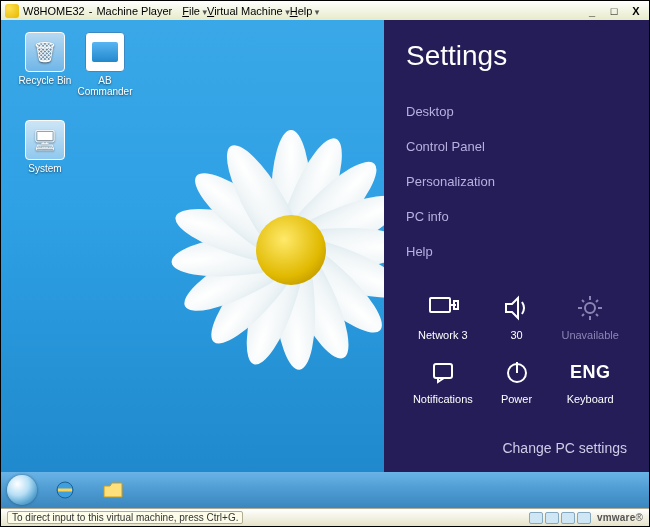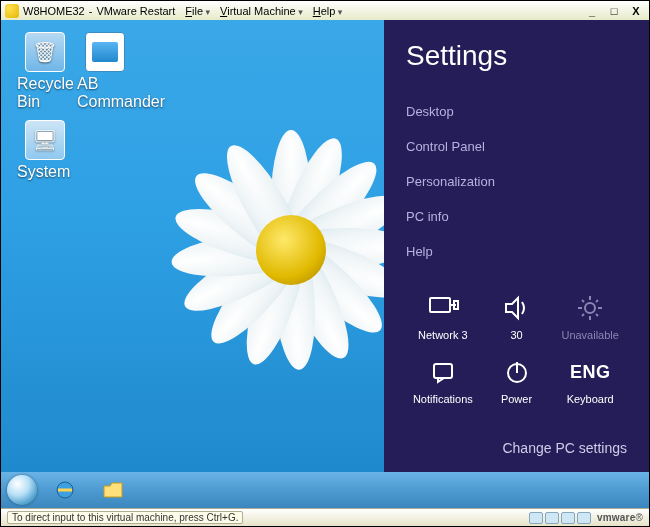--- a/index.html
+++ b/index.html
@@ -1,31 +1,31 @@
 <!DOCTYPE html>
 <html><head>
 <meta charset="utf-8">
 <style>
 *{margin:0;padding:0;box-sizing:border-box;font-family:"Segoe UI",Arial,sans-serif;-webkit-font-smoothing:antialiased}
 body{width:650px;height:527px;overflow:hidden;background:#d4d0c8}
 .window{width:650px;height:527px;border:1px solid #000;background:#ece9d8;display:flex;flex-direction:column}
 .titlebar{height:19px;background:linear-gradient(#fff,#e7ebc8);display:flex;align-items:center;gap:4px;padding:0 4px;font-size:11px;color:#000}
 .titlebar .ico{width:14px;height:14px;background:radial-gradient(circle at 30% 30%,#ffe052,#e6b800);border-radius:3px}
 .titlebar .bold{font-weight:400}
-.titlebar .menus{display:flex;gap:10px;margin-left:6px}
+.titlebar .menus{display:flex;gap:0;margin-left:6px}
 .titlebar .menus span{cursor:default}
 .titlebar .menus .m::after{content:" \25BE";font-size:9px;color:#555}
 .titlebar .spacer{flex:1}
 .titlebar .btn{width:18px;height:14px;display:flex;align-items:center;justify-content:center;font-weight:700;font-size:11px;cursor:default}
 .content{flex:1;position:relative;background:linear-gradient(#3aa8e8,#2ea0e4 40%,#1e86ca);overflow:hidden}
 .flower{position:absolute;left:140px;top:80px;width:300px;height:300px;pointer-events:none}
 .center{position:absolute;left:115px;top:115px;width:70px;height:70px;border-radius:50%;background:radial-gradient(circle at 40% 35%,#ffe96a,#e0b900 60%,#a87f00)}
 .petal{position:absolute;left:130px;top:30px;width:40px;height:120px;background:radial-gradient(ellipse at 50% 20%,#fff 0%,#eef4f6 60%,#d9e8ee 100%);border-radius:60% 60% 50% 50%/70% 70% 40% 40%;transform-origin:20px 120px}
 .stem{position:absolute;left:255px;top:310px;width:14px;height:160px;background:linear-gradient(90deg,#2d7a2d,#5cb85c,#2d7a2d);border-radius:7px}
-.desk-ico{position:absolute;width:56px;color:#fff;font-size:16px;text-shadow:0 1px 2px rgba(0,0,0,.6);cursor:default}
+.desk-ico{position:absolute;width:56px;text-align:center;color:#fff;font-size:10px;text-shadow:0 1px 2px rgba(0,0,0,.6);cursor:default}
 .desk-ico .pic{width:40px;height:40px;margin:0 auto 3px;border-radius:4px;display:flex;align-items:center;justify-content:center;font-size:20px}
 .ico-recycle .pic{background:linear-gradient(#b6d9f2,#6fb6e8);border:1px solid #fff}
 .ico-ab .pic{background:#fff;border:1px solid #3b88c3}
 .ico-ab .pic::before{content:"";width:26px;height:20px;background:linear-gradient(#59b5f2,#2288cc);border-radius:2px}
 .ico-sys .pic{background:linear-gradient(#cce5f6,#8fc8ef);border:1px solid #fff}
 .ico-sys .pic::before{content:"\1F5A5";font-size:20px}
 .ico-recycle .pic::before{content:"\1F5D1";font-size:20px}
 .taskbar{position:absolute;left:0;right:0;bottom:0;height:36px;background:linear-gradient(#6ab3e6,#4d9bd2 50%,#3b86be);display:flex;align-items:center;padding-left:6px;gap:8px}
 .orb{width:30px;height:30px;border-radius:50%;background:radial-gradient(circle at 35% 30%,#fff,#b7dff6 40%,#5aa6d2 70%,#2d6f9c);box-shadow:0 0 3px rgba(0,0,0,.4);cursor:default}
 .tb-btn{width:40px;height:26px;border-radius:3px;display:flex;align-items:center;justify-content:center;cursor:default}
@@ -51,21 +51,21 @@
 .u{text-decoration:underline}
 </style>
 </head>
 <body>
 
 <div class="window">
   <div class="titlebar">
     <div class="ico"></div>
     <span class="bold">W8HOME32</span>
     <span>-</span>
-    <span class="bold">VMware Restart</span>
+    <span class="bold">Machine Player</span>
     <div class="menus">
       <span class="m"><span class="u">F</span><span></span>ile</span>
       <span class="m"><span class="u">V</span>irtual Machine</span>
       <span class="m"><span class="u">H</span>elp</span>
     </div>
     <div class="spacer"></div>
     <div class="btn">_</div>
     <div class="btn">□</div>
     <div class="btn">X</div>
   </div>

